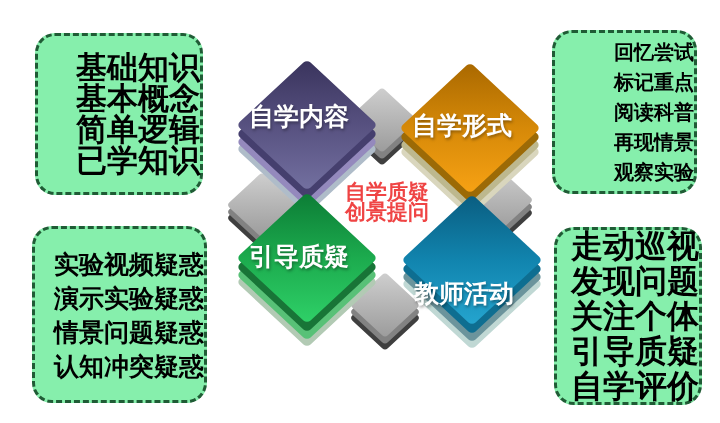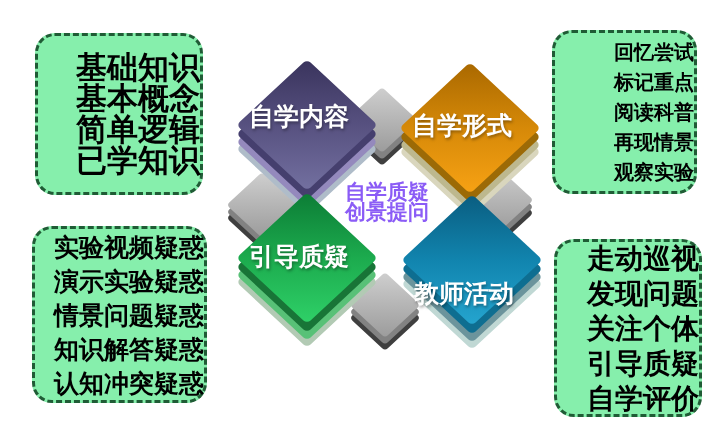--- a/index.html
+++ b/index.html
@@ -7,21 +7,21 @@
        font-family:"Liberation Sans","DejaVu Sans",sans-serif;}
 
   
   .panel{position:absolute;border:3px dashed #1f5c35;border-radius:20px;
          display:flex;flex-direction:column;justify-content:center;align-items:flex-end;
          font-family:Liberation Sans, sans-serif;
          font-weight:bold;color:#000;background:#86efac;text-align:center;}
   .panel.tl{left:35px;top:33px;width:162px;height:156px;font-size:31px;line-height:31px;}
   .panel.tr{left:552px;top:30px;width:139px;height:158px;font-size:20px;line-height:30px;}
   .panel.bl{left:32px;top:226px;width:169px;height:171px;font-size:25px;line-height:34px;}
-  .panel.br{left:554px;top:239px;width:142px;height:172px;font-size:28px;line-height:35px;}
+  .panel.br{left:554px;top:227px;width:142px;height:172px;font-size:32px;line-height:35px;}
   .pline{white-space:nowrap;}
 
   
   .blk{position:absolute;width:160px;height:200px;}
   .blk .ly{position:absolute;left:30px;width:100px;height:100px;border-radius:5px;
            transform:scaleY(0.93) rotate(45deg);}
   .blk .face{top:30px;z-index:4;}
   .blk .side{top:39px;z-index:3;}
   .blk .tint{top:47px;z-index:2;}
   .blk .base{top:54px;z-index:1;}
@@ -65,21 +65,21 @@
   .conn .face{top:25px;z-index:3;background:linear-gradient(135deg,#cfcfcf 0%,#b5b5b5 50%,#9b9b9b 100%);}
   .conn .side{top:32px;z-index:2;background:#828282;}
   .conn .dark{top:38px;z-index:1;background:#3f3f3f;}
   .c-top{left:332px;top:70px;}
   .c-left{left:212px;top:155px;}
   .c-right{left:448px;top:150px;}
   .c-bottom{left:335px;top:255px;}
 
   
   .center-cap{position:absolute;left:317px;top:182px;width:140px;z-index:4;
-              text-align:center;color:#8b5cf6;font-weight:bold;font-size:21px;line-height:20px;
+              text-align:center;color:#ef4444;font-weight:bold;font-size:21px;line-height:20px;
               white-space:nowrap;}
 </style>
 </head>
 <body>
 
 <div>
 
   <div class="panel tl">
     <div class="pline">基础知识</div>
     <div class="pline">基本概念</div>
@@ -92,21 +92,20 @@
     <div class="pline">标记重点</div>
     <div class="pline">阅读科普</div>
     <div class="pline">再现情景</div>
     <div class="pline">观察实验</div>
   </div>
 
   <div class="panel bl">
     <div class="pline">实验视频疑惑</div>
     <div class="pline">演示实验疑惑</div>
     <div class="pline">情景问题疑惑</div>
-    <div class="pline">知识解答疑惑</div>
     <div class="pline">认知冲突疑惑</div>
   </div>
 
   <div class="panel br">
     <div class="pline">走动巡视</div>
     <div class="pline">发现问题</div>
     <div class="pline">关注个体</div>
     <div class="pline">引导质疑</div>
     <div class="pline">自学评价</div>
   </div>

